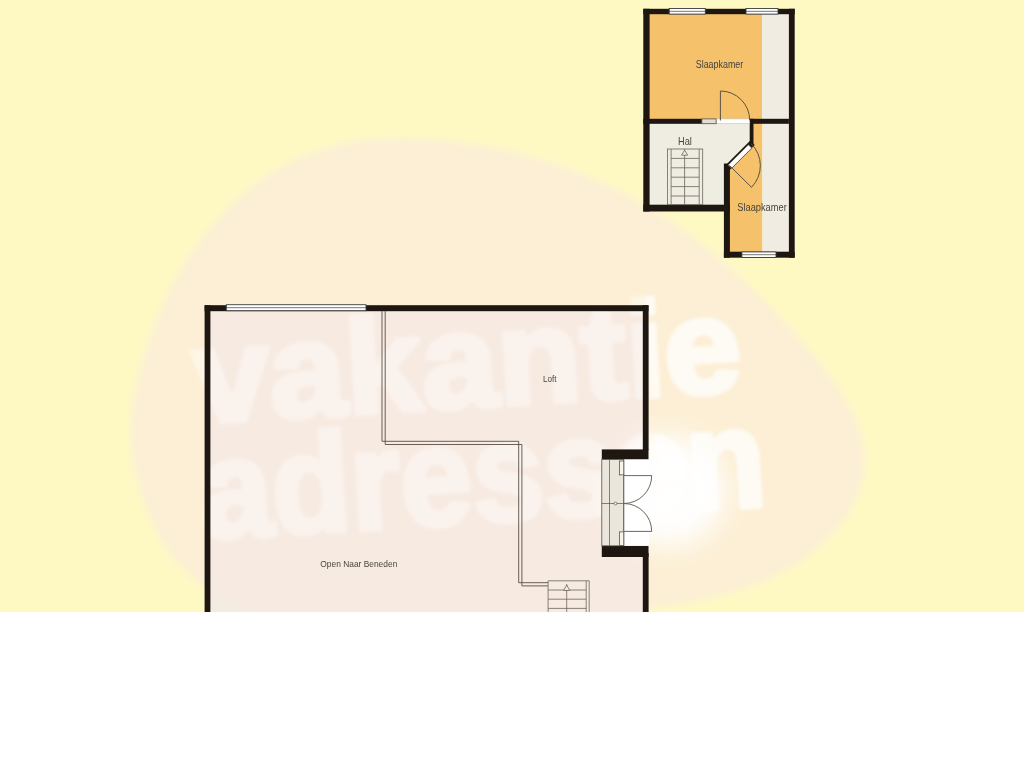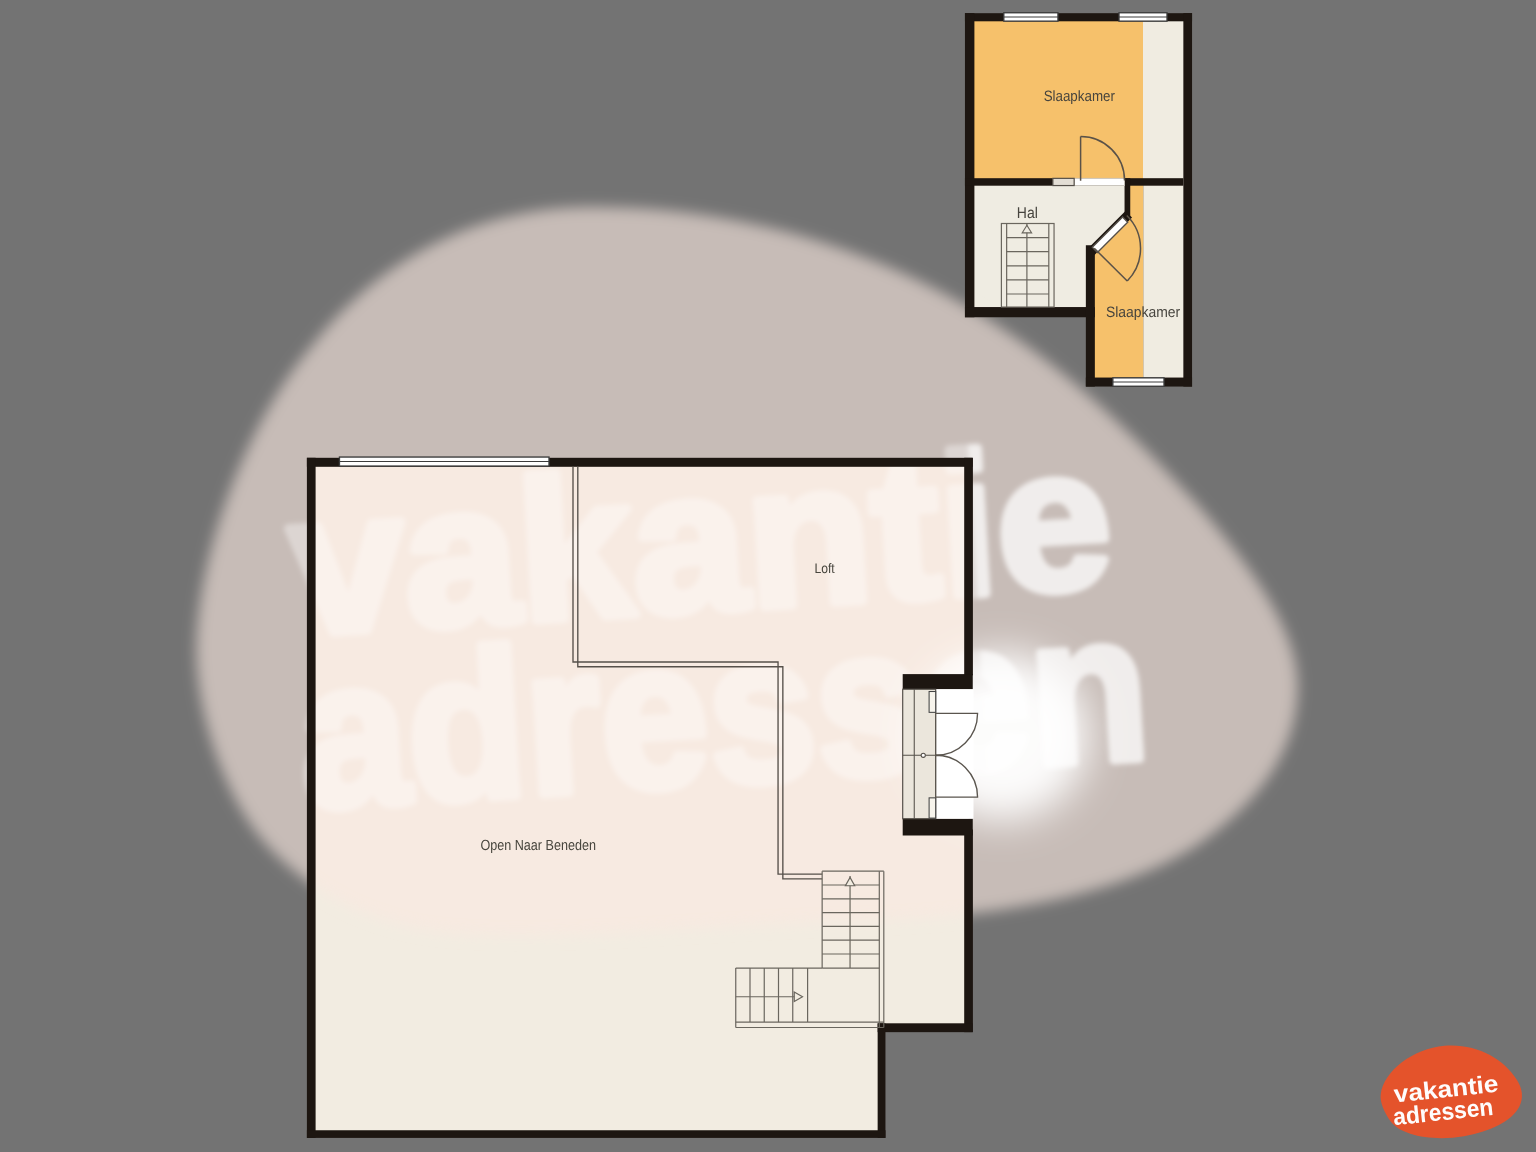--- a/index.html
+++ b/index.html
@@ -1,16 +1,16 @@
 <!DOCTYPE html>
 <html><head>
 <meta charset="utf-8">
 <style>
   html,body{margin:0;padding:0;background:#fff;}
-  #page{position:relative;width:1024px;height:768px;overflow:hidden;background:#737373;
+  #page{position:relative;width:1024px;height:612px;overflow:hidden;background:#fef9c3;
         font-family:"Liberation Sans", sans-serif;}
   svg{position:absolute;left:0;top:0;}
 </style>
 </head>
 <body>
 <div id="page">
 <svg width="1024" height="768" viewBox="0 0 1024 768">
   <defs>
     <filter id="soft" x="-30%" y="-30%" width="160%" height="160%">
       <feGaussianBlur stdDeviation="4.5"></feGaussianBlur>

